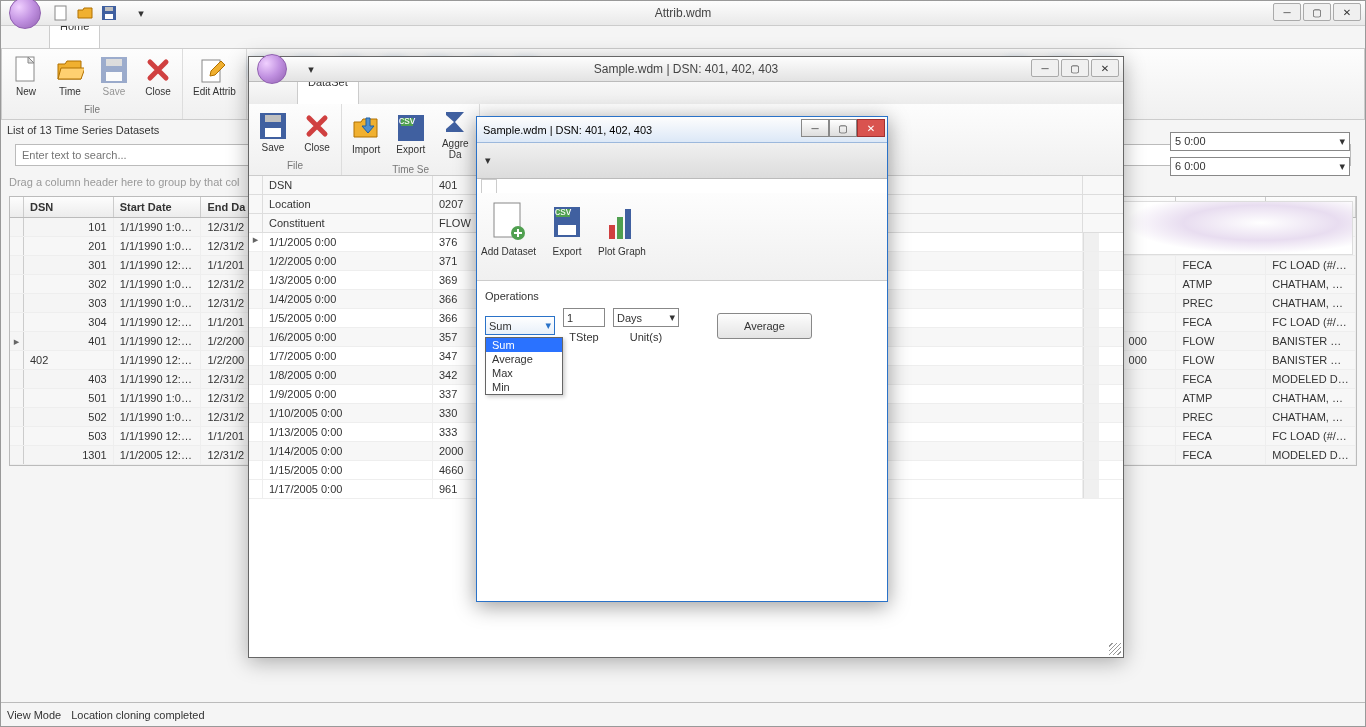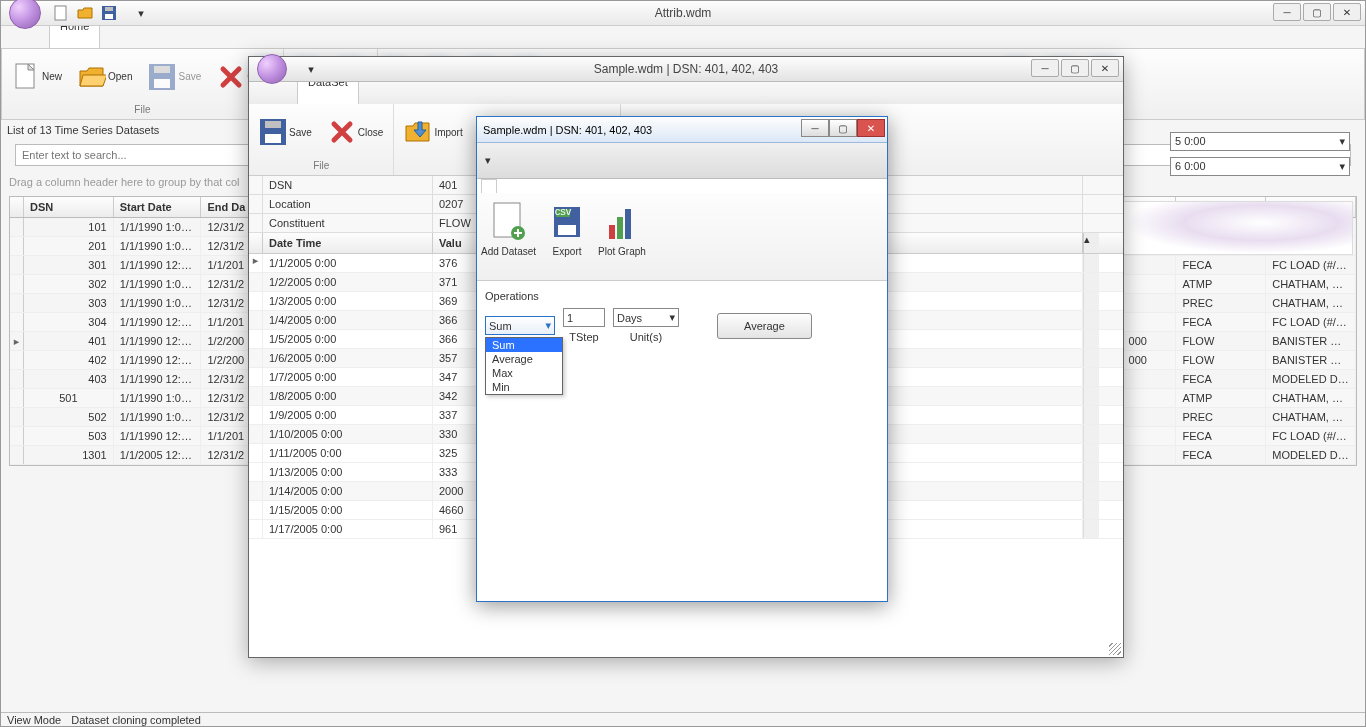--- a/index.html
+++ b/index.html
@@ -11,21 +11,21 @@
 .qat-icon{width:16px;height:16px;margin:0 4px;display:inline-flex;align-items:center;justify-content:center}
 .title-text{position:absolute;left:50%;transform:translateX(-50%);font-size:12px;color:#444}
 .win-controls{position:absolute;right:4px;top:2px;display:flex;gap:2px}
 .win-btn{width:28px;height:18px;border:1px solid #aaa;background:#f0f0f0;display:flex;align-items:center;justify-content:center;font-size:10px;border-radius:2px}
 
 .ribbon-tab-row{height:22px;display:flex;align-items:flex-end;padding-left:48px}
 .ribbon-tab{background:#fff;border:1px solid #ccc;border-bottom:none;padding:16px 10px;font-size:11px}
 .ribbon-body{height:72px;background:linear-gradient(#fdfdfd,#f0f0f0);border:1px solid #ccc;display:flex}
 .ribbon-group{display:flex;flex-direction:column;align-items:center;border-right:1px solid #ddd;padding:2px 6px}
 .ribbon-btns{display:flex;gap:8px;flex:1;align-items:center}
-.rbtn{display:flex;align-items:center;gap:2px;padding:2px 4px}
+.rbtn{display:flex;flex-direction:column;align-items:center;gap:2px;padding:2px 4px}
 .rbtn-icon{width:28px;height:28px;display:flex;align-items:center;justify-content:center}
 .rbtn-label{font-size:10px}
 .group-label{font-size:10px;color:#777;padding:2px 0}
 
 .list-header{padding:4px 6px;font-size:11px;background:#f5f5f5}
 .search-box{margin:4px 8px 4px 14px;padding:4px 6px;border:1px solid #bbb;color:#999;width:1336px}
 .group-hint{padding:6px 8px;color:#999;font-size:11px}
 .main-grid{margin:2px 8px;border:1px solid #bbb}
 .grid-hdr{display:flex;background:linear-gradient(#fdfdfd,#ececec);border-bottom:1px solid #bbb}
 .gcol{border-right:1px solid #ccc;padding:4px 6px;font-weight:bold;font-size:11px;overflow:hidden;white-space:nowrap}
@@ -67,21 +67,21 @@
 .dropdown-list{position:absolute;border:1px solid #666;background:#fff;box-shadow:2px 2px 4px rgba(0,0,0,.2);z-index:40}
 .dropdown-list div{padding:1px 6px;font-size:11px}
 .dropdown-list .sel{background:#2a72ff;color:#fff}
 
 .time-filter{position:absolute;right:16px;top:132px;width:220px;z-index:15;display:flex;flex-direction:column;gap:6px}
 .tf-row{display:flex;align-items:center;justify-content:flex-end}
 .tf-combo{border:1px solid #888;background:#fff;padding:2px 4px;display:flex;width:180px;justify-content:space-between;font-size:11px}
 
 .blur-strip{position:absolute;height:25px;top:58px;left:250px;right:250px;filter:blur(3px);z-index:10;display:flex;gap:20px;opacity:.6}
 .blur-item{width:24px;height:20px;background:linear-gradient(#a0c0e0,#6090c0);border-radius:3px}
-.status-bar{position:absolute;bottom:0;left:0;right:0;height:14px;border-top:1px solid #bbb;background:#f5f5f5;display:flex;align-items:center;padding:0 6px;gap:10px;font-size:11px}
+.status-bar{position:absolute;bottom:0;left:0;right:0;height:24px;border-top:1px solid #bbb;background:#f5f5f5;display:flex;align-items:center;padding:0 6px;gap:10px;font-size:11px}
 .resize-grip{position:absolute;right:2px;bottom:2px;width:12px;height:12px;background:repeating-linear-gradient(135deg,transparent 0 2px,#999 2px 3px)}
 .decor-area{position:absolute;right:12px;top:200px;width:230px;height:54px;border:1px solid #ddd;background:radial-gradient(ellipse at 60% 40%,#fff 0%,#e8ddf0 40%,#fff 70%);z-index:5}
 </style>
 </head>
 <body>
 
 <div class="main-window">
   <div class="title-bar-main">
     <div class="app-orb"></div>
     <span class="qat-icon">
@@ -124,21 +124,21 @@
             </div>
             <span class="rbtn-label">New</span>
           </div>
         <div class="rbtn">
             <div class="rbtn-icon">
               <svg width="28" height="24">
                 <path d="M2 6h7l2-3h14v18H2z" fill="#f0b030" stroke="#b07000"></path>
                 <path d="M5 10h24l-4 11H2z" fill="#ffd070" stroke="#b07000"></path>
               </svg>
             </div>
-            <span class="rbtn-label">Open</span>
+            <span class="rbtn-label">Time</span>
           </div>
         <div class="rbtn" style="opacity:.5">
             <div class="rbtn-icon">
               <svg width="26" height="26">
                 <rect width="26" height="26" fill="#4060a0"></rect>
                 <rect x="5" y="15" width="16" height="9" fill="#fff"></rect>
                 <rect x="5" y="2" width="16" height="7" fill="#c0c0c0"></rect>
               </svg>
             </div>
             <span class="rbtn-label">Save</span>
@@ -251,41 +251,41 @@
   <div class="gcell" style="width:90px;text-align:right">401</div>
   <div class="gcell" style="width:88px">1/1/1990 12:0...</div>
   <div class="gcell" style="width:50px">1/2/200</div>
   <div class="gcell" style="width:874px"></div>
   <div class="gcell" style="width:54px">000</div>
   <div class="gcell" style="width:90px">FLOW</div>
   <div class="gcell" style="width:90px">BANISTER RIVE...</div>
         </div>
         <div class="grid-row">
           <div class="row-ind" style="width:14px"></div>
-  <div class="gcell" style="width:90px;text-align:right">402</div>
+  <div class="gcell" style="width:90px;">402</div>
   <div class="gcell" style="width:88px">1/1/1990 12:0...</div>
   <div class="gcell" style="width:50px">1/2/200</div>
   <div class="gcell" style="width:874px"></div>
   <div class="gcell" style="width:54px">000</div>
   <div class="gcell" style="width:90px">FLOW</div>
   <div class="gcell" style="width:90px">BANISTER RIVE...</div>
         </div>
         <div class="grid-row">
           <div class="row-ind" style="width:14px"></div>
   <div class="gcell" style="width:90px;text-align:right">403</div>
   <div class="gcell" style="width:88px">1/1/1990 12:0...</div>
   <div class="gcell" style="width:50px">12/31/2</div>
   <div class="gcell" style="width:874px"></div>
   <div class="gcell" style="width:54px"></div>
   <div class="gcell" style="width:90px">FECA</div>
   <div class="gcell" style="width:90px">MODELED DAIL...</div>
         </div>
         <div class="grid-row">
           <div class="row-ind" style="width:14px"></div>
-  <div class="gcell" style="width:90px;text-align:center">501</div>
+  <div class="gcell" style="width:90px;text-align:right">501</div>
   <div class="gcell" style="width:88px">1/1/1990 1:00...</div>
   <div class="gcell" style="width:50px">12/31/2</div>
   <div class="gcell" style="width:874px"></div>
   <div class="gcell" style="width:54px"></div>
   <div class="gcell" style="width:90px">ATMP</div>
   <div class="gcell" style="width:90px">CHATHAM, VA ...</div>
         </div>
         <div class="grid-row">
           <div class="row-ind" style="width:14px"></div>
   <div class="gcell" style="width:90px;text-align:right">502</div>
@@ -316,21 +316,21 @@
   <div class="gcell" style="width:90px">FECA</div>
   <div class="gcell" style="width:90px">MODELED DAIL...</div>
         </div>
       </div>
   </div>
 
   <div class="decor-area"></div>
 
   <div class="status-bar">
     <span>View Mode</span>
-    <span>Dataset cloning completed</span>
+    <span>Location cloning completed</span>
   </div>
 </div>
 
 <div class="blur-strip">
   <div class="blur-item"></div>
     <div class="blur-item"></div>
     <div class="blur-item"></div>
     <div class="blur-item"></div>
   <div class="blur-item"></div>
     <div class="blur-item"></div>
@@ -445,28 +445,20 @@
           <div class="ac" style="width:260px"></div>
         </div>
         <div class="attr-row">
           <div style="width:14px;border-right:1px solid #ddd"></div>
           <div class="ac" style="width:170px">Constituent</div>
           <div class="ac" style="width:195px">FLOW</div>
           <div class="ac" style="width:195px"></div>
           <div class="ac" style="width:260px"></div>
         </div>
       </div>
-    <div class="ds-grid-hdr-row">
-      <div style="width:14px;border-right:1px solid #ccc"></div>
-      <div class="dg" style="width:170px">Date Time</div>
-      <div class="dg" style="width:195px;position:relative"><span>Valu</span><span style="position:absolute;right:4px;color:#666">▼</span></div>
-      <div class="dg" style="width:195px"></div>
-      <div class="dg" style="width:260px">403</div>
-      <div style="width:16px;background:#eee;border-left:1px solid #ccc">▴</div>
-    </div>
     <div id="ds-rows">
         <div class="dsrow">
           <div style="width:14px;border-right:1px solid #eee;text-align:center;color:#666">▸</div>
   <div class="dc" style="width:170px">1/1/2005 0:00</div>
   <div class="dc" style="width:195px">376</div>
   <div class="dc" style="width:195px"></div>
   <div class="dc" style="width:260px;text-align:left">67</div>
   <div style="width:16px;background:#f0f0f0;border-left:1px solid #ddd"></div>
         </div>
         <div class="dsrow" style="background: rgb(247, 247, 247);">
@@ -532,28 +524,20 @@
   <div class="dc" style="width:195px"></div>
   <div class="dc" style="width:260px;text-align:left">53</div>
   <div style="width:16px;background:#f0f0f0;border-left:1px solid #ddd"></div>
         </div>
         <div class="dsrow" style="background: rgb(247, 247, 247);">
           <div style="width:14px;border-right:1px solid #eee;text-align:center;color:#666"></div>
   <div class="dc" style="width:170px">1/10/2005 0:00</div>
   <div class="dc" style="width:195px">330</div>
   <div class="dc" style="width:195px"></div>
   <div class="dc" style="width:260px;text-align:left">64</div>
-  <div style="width:16px;background:#f0f0f0;border-left:1px solid #ddd"></div>
-        </div>
-        <div class="dsrow">
-          <div style="width:14px;border-right:1px solid #eee;text-align:center;color:#666"></div>
-  <div class="dc" style="width:170px">1/11/2005 0:00</div>
-  <div class="dc" style="width:195px">325</div>
-  <div class="dc" style="width:195px"></div>
-  <div class="dc" style="width:260px;text-align:left">33</div>
   <div style="width:16px;background:#f0f0f0;border-left:1px solid #ddd"></div>
         </div>
         <div class="dsrow">
           <div style="width:14px;border-right:1px solid #eee;text-align:center;color:#666"></div>
   <div class="dc" style="width:170px">1/13/2005 0:00</div>
   <div class="dc" style="width:195px">333</div>
   <div class="dc" style="width:195px"></div>
   <div class="dc" style="width:260px;text-align:left">25</div>
   <div style="width:16px;background:#f0f0f0;border-left:1px solid #ddd"></div>
         </div>

